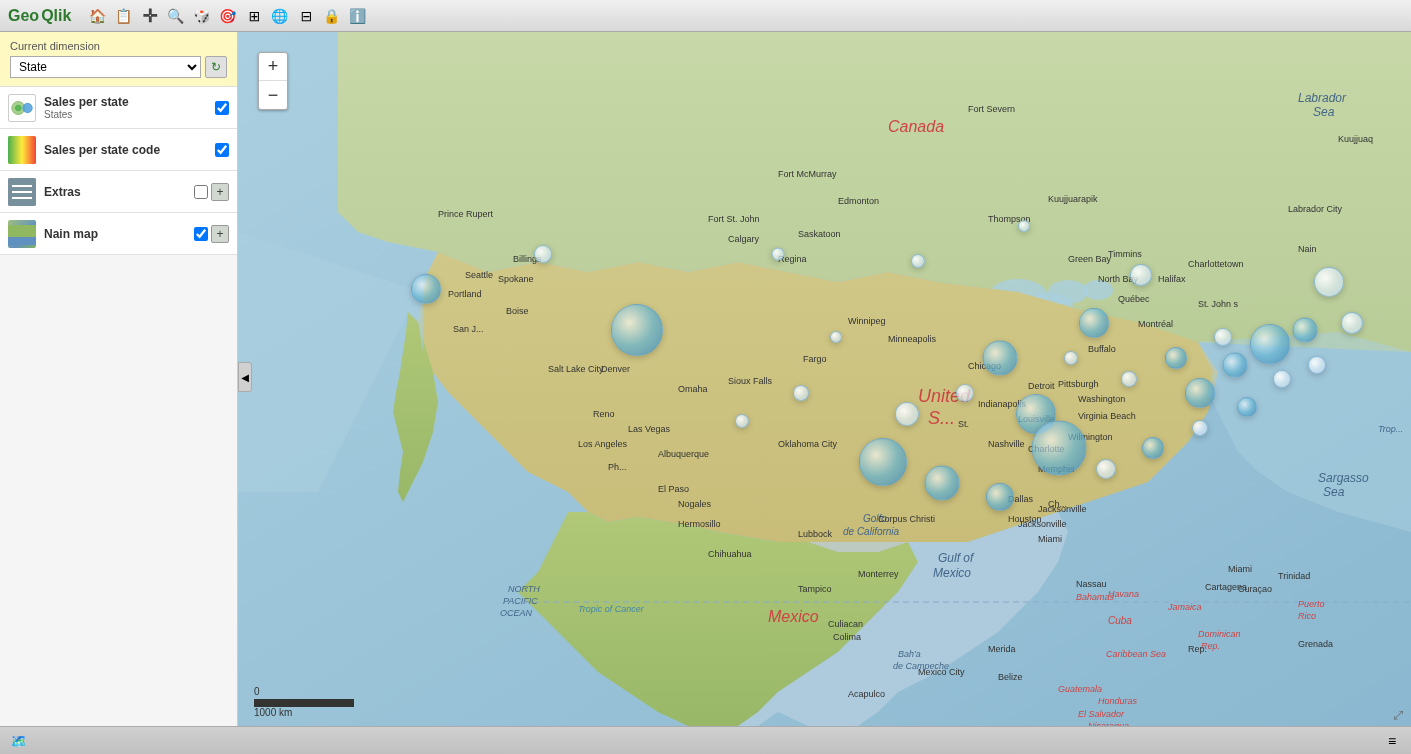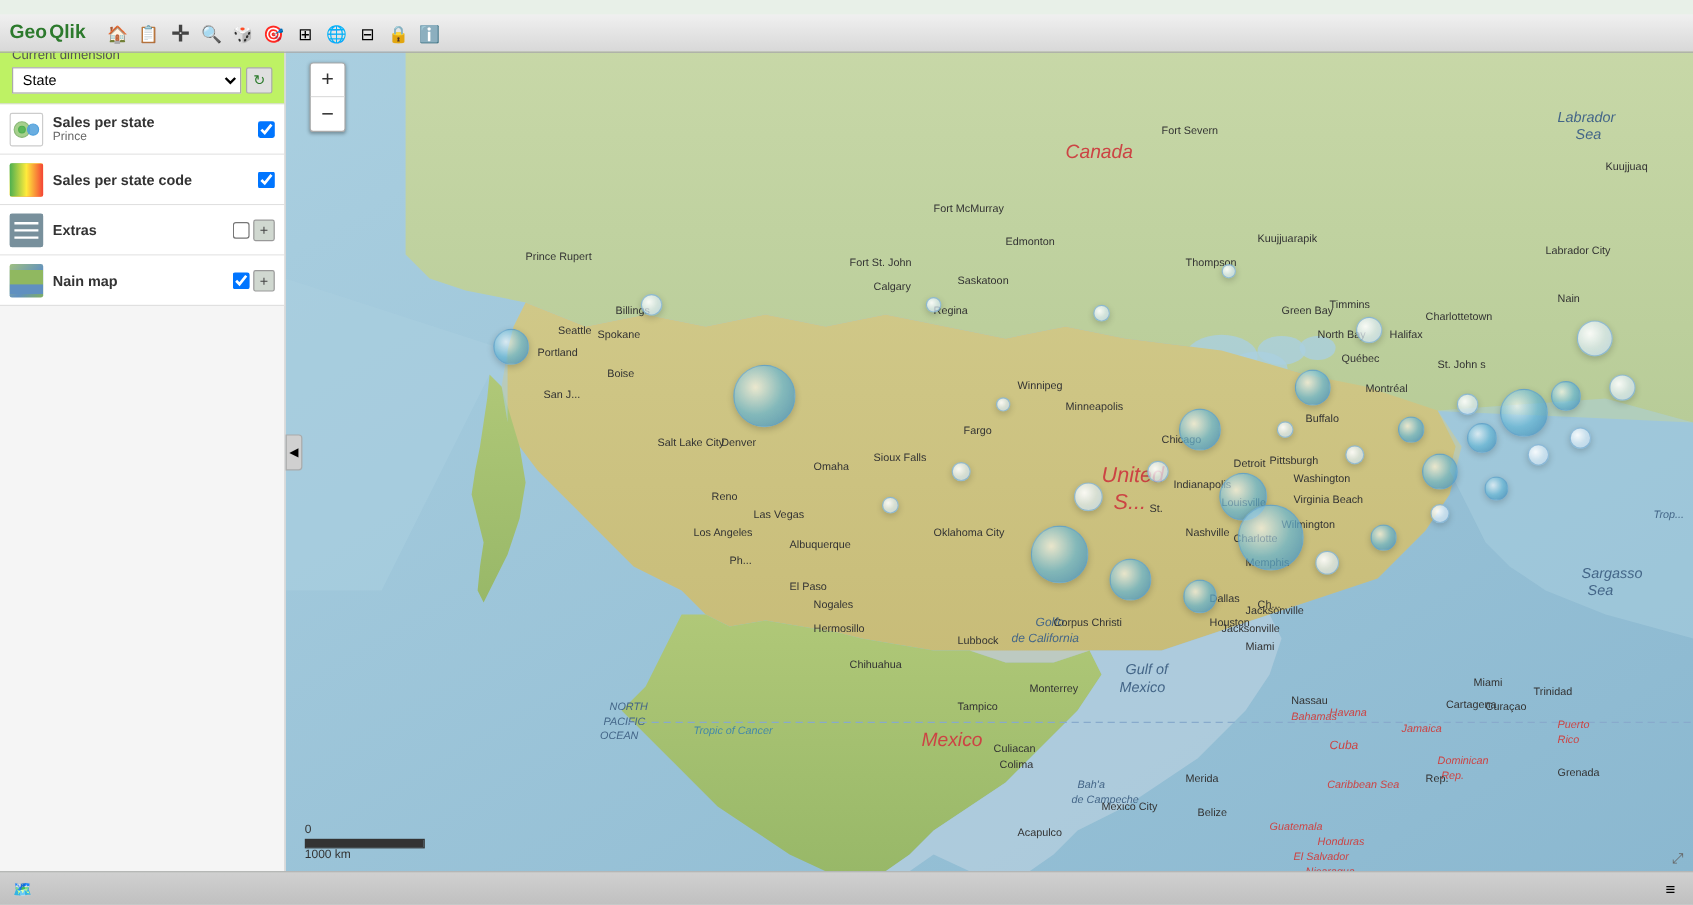--- a/index.html
+++ b/index.html
@@ -1,20 +1,20 @@
 <!DOCTYPE html>
 <html><head>
   <meta charset="utf-8">
   <style>
     * { margin: 0; padding: 0; box-sizing: border-box; }
     body { font-family: Arial, sans-serif; font-size: 12px; background: #e8f0e8; overflow: hidden; width: 1411px; height: 754px; }
 
     
     #topbar {
-      position: absolute; top: 12px; left: 0; right: 0; height: 32px;
+      position: absolute; top: 0; left: 0; right: 0; height: 32px;
       background: linear-gradient(to bottom, #f0f0f0, #d8d8d8);
       border-bottom: 1px solid #aaa;
       display: flex; align-items: center; padding: 0 8px;
       z-index: 100;
     }
     #logo {
       font-size: 16px; font-weight: bold; color: #2d7a2d;
       display: flex; align-items: center; gap: 2px; margin-right: 16px;
     }
     .toolbar-icons {
@@ -26,21 +26,21 @@
     }
 
     
     #sidebar {
       position: absolute; top: 32px; left: 0; bottom: 28px; width: 238px;
       background: #f5f5f5; border-right: 1px solid #ccc;
       z-index: 50; overflow-y: auto;
     }
     .dim-section {
       padding: 8px 10px; border-bottom: 1px solid #ddd;
-      background: #bef264;
+      background: #fef9c3;
     }
     .dim-label { font-size: 11px; color: #555; margin-bottom: 4px; }
     .dim-select-row {
       display: flex; align-items: center; gap: 4px;
     }
     .dim-select {
       flex: 1; padding: 2px 4px; border: 1px solid #aaa; background: white;
       font-size: 12px; height: 22px;
     }
     .refresh-btn {
@@ -195,21 +195,21 @@
       <div class="layer-item">
       <div class="layer-icon bubble">
         <svg width="28" height="28" viewBox="0 0 28 28">
       <circle cx="10" cy="14" r="7" fill="rgba(150,200,120,0.85)" stroke="#8ab878" stroke-width="1"></circle>
       <circle cx="20" cy="14" r="5" fill="rgba(80,160,220,0.85)" stroke="#50a0dc" stroke-width="1"></circle>
       <circle cx="10" cy="14" r="3" fill="rgba(80,180,80,0.85)" stroke="#50b050" stroke-width="1"></circle>
     </svg>
       </div>
       <div style="flex:1;">
         <div class="layer-title">Sales per state</div>
-        <div class="layer-subtitle">Prince</div>
+        <div class="layer-subtitle">States</div>
       </div>
       <div class="layer-controls">
         <input type="checkbox" class="layer-checkbox" checked="" style="">
 
       </div>
     </div>
       <div class="layer-item">
       <div class="layer-icon heatmap">
         <svg width="28" height="28" viewBox="0 0 28 28">
       <defs>

